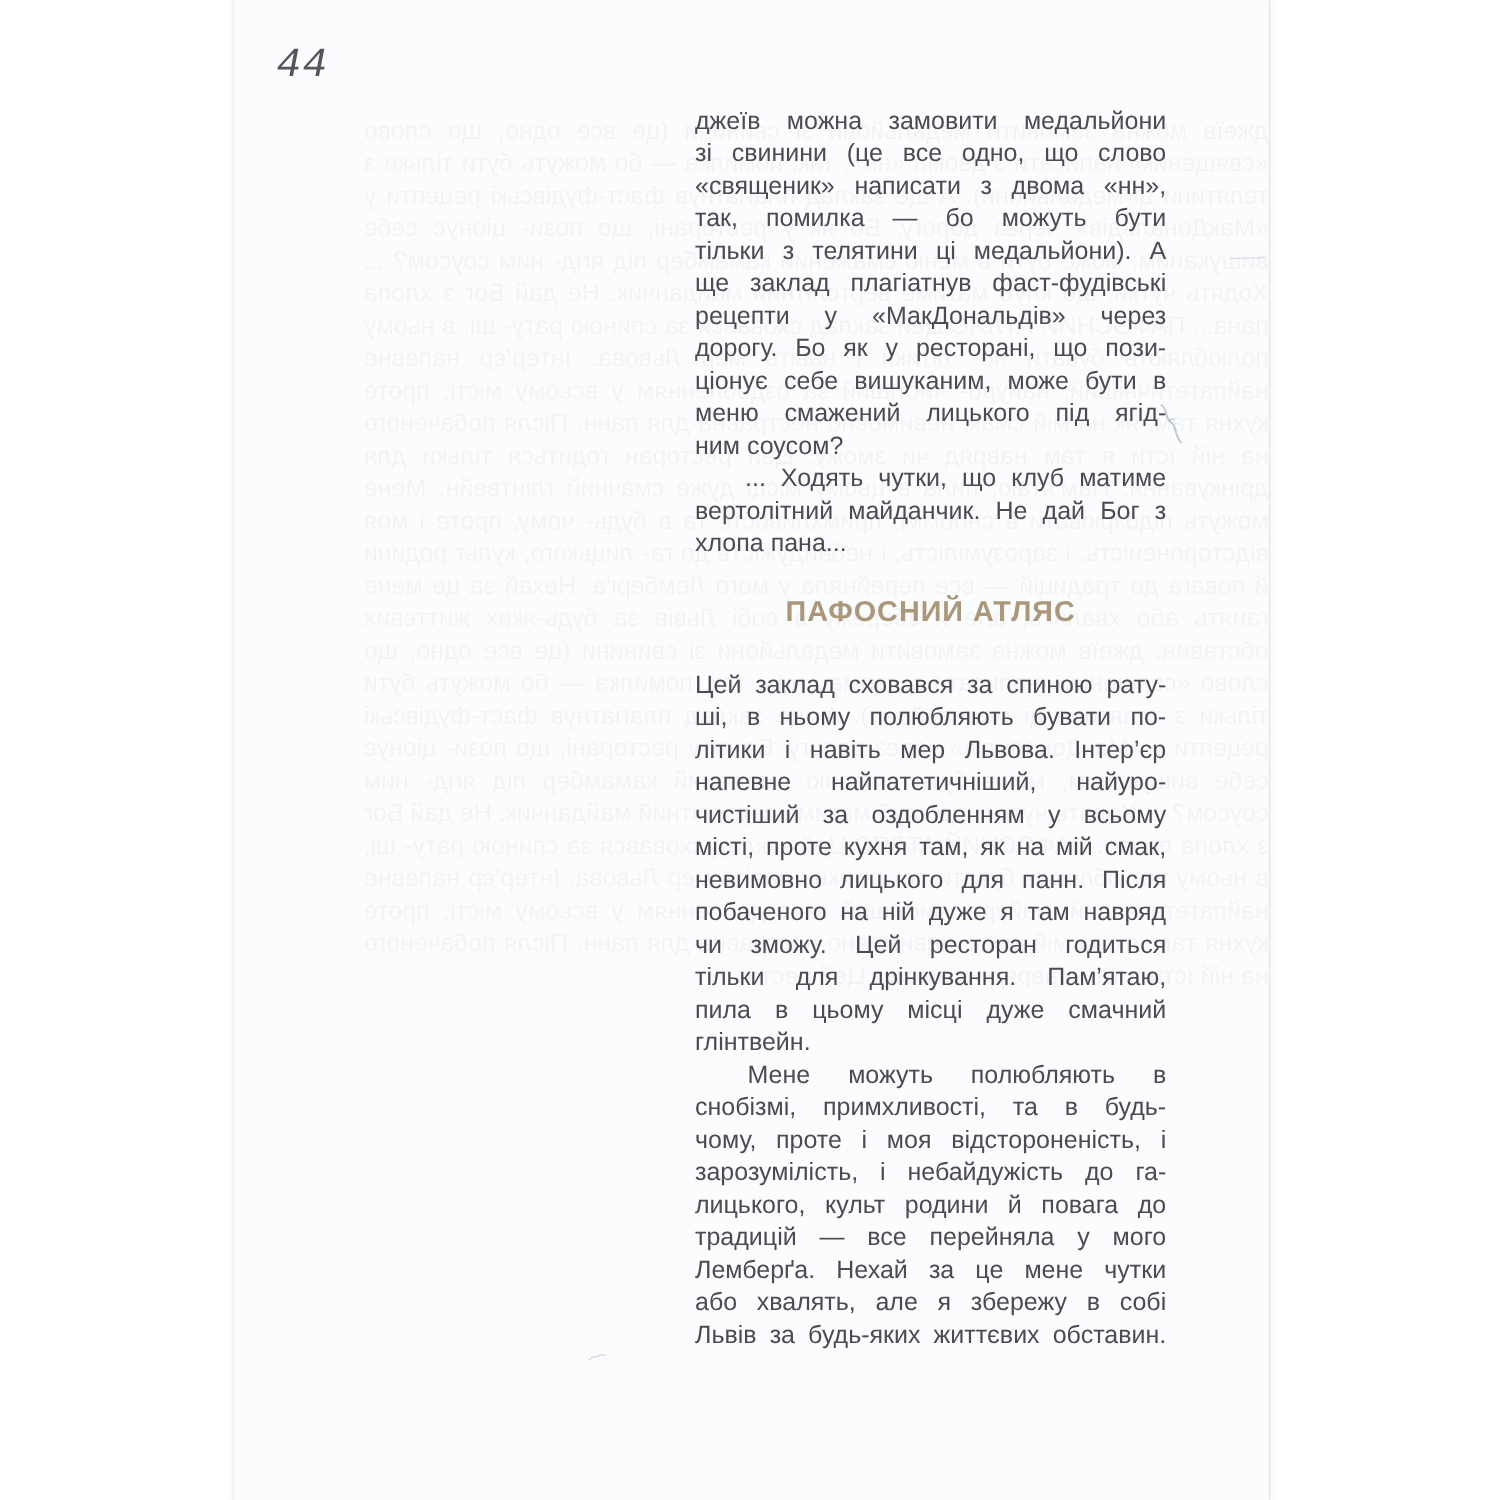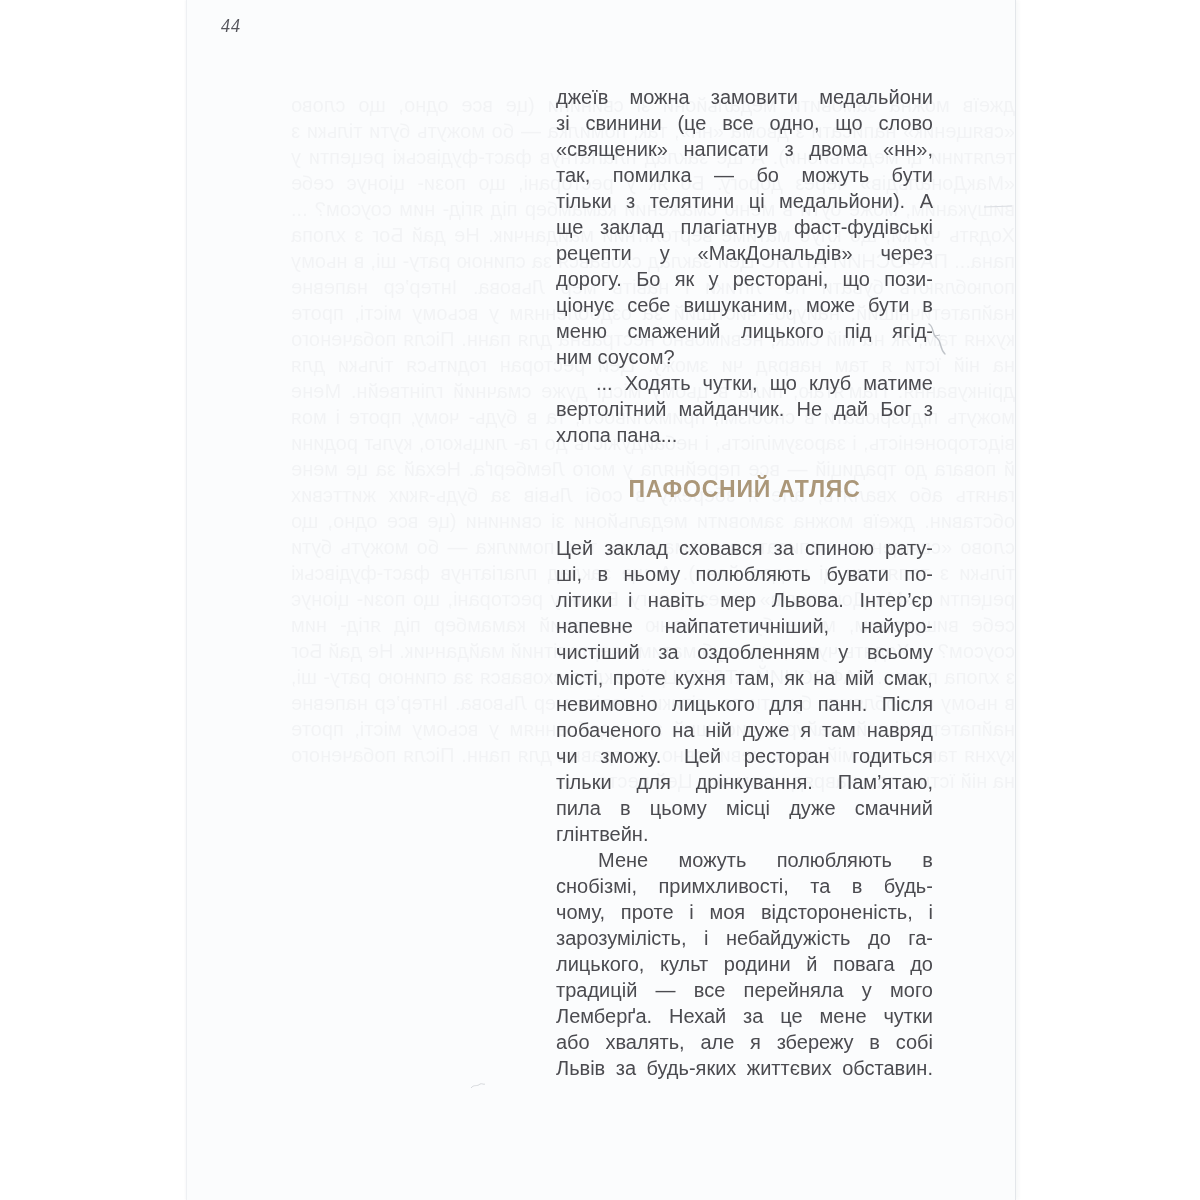--- a/index.html
+++ b/index.html
@@ -9,23 +9,23 @@
     font-family:"Liberation Sans","DejaVu Sans",sans-serif;
   }
   .sheet{
     position:absolute;left:186px;top:0;width:828px;height:1200px;
     background:var(--page-bg,#fbfcfd);
     border-left:1px solid var(--edge-light,#eef0f3);
     border-right:1px solid var(--edge-dark,#e3e6ea);
     box-shadow:2px 0 4px rgba(60,70,90,.05), -1px 0 2px rgba(60,70,90,.03);
   }
   .pagenum{
-    position:absolute;left:34px;top:16px;
-    font-family:Liberation Serif, serif;
-    font-style:italic;font-size:18px;letter-spacing:1px;
+    position:absolute;left:34px;top:34px;
+    font-family:Liberation Mono, monospace;
+    font-style:italic;font-size:33px;letter-spacing:1px;
     color:var(--pagenum,#55555c);
   }
   
   .ghost{
     position:absolute;left:104px;top:92px;width:724px;height:990px;
     transform:scaleX(-1);
     opacity:0.05;color:var(--ghost,#5c6472);
     font-size:20px;line-height:26px;text-align:justify;
     filter:blur(0.6px);
     overflow:hidden;z-index:1;user-select:none;pointer-events:none;

